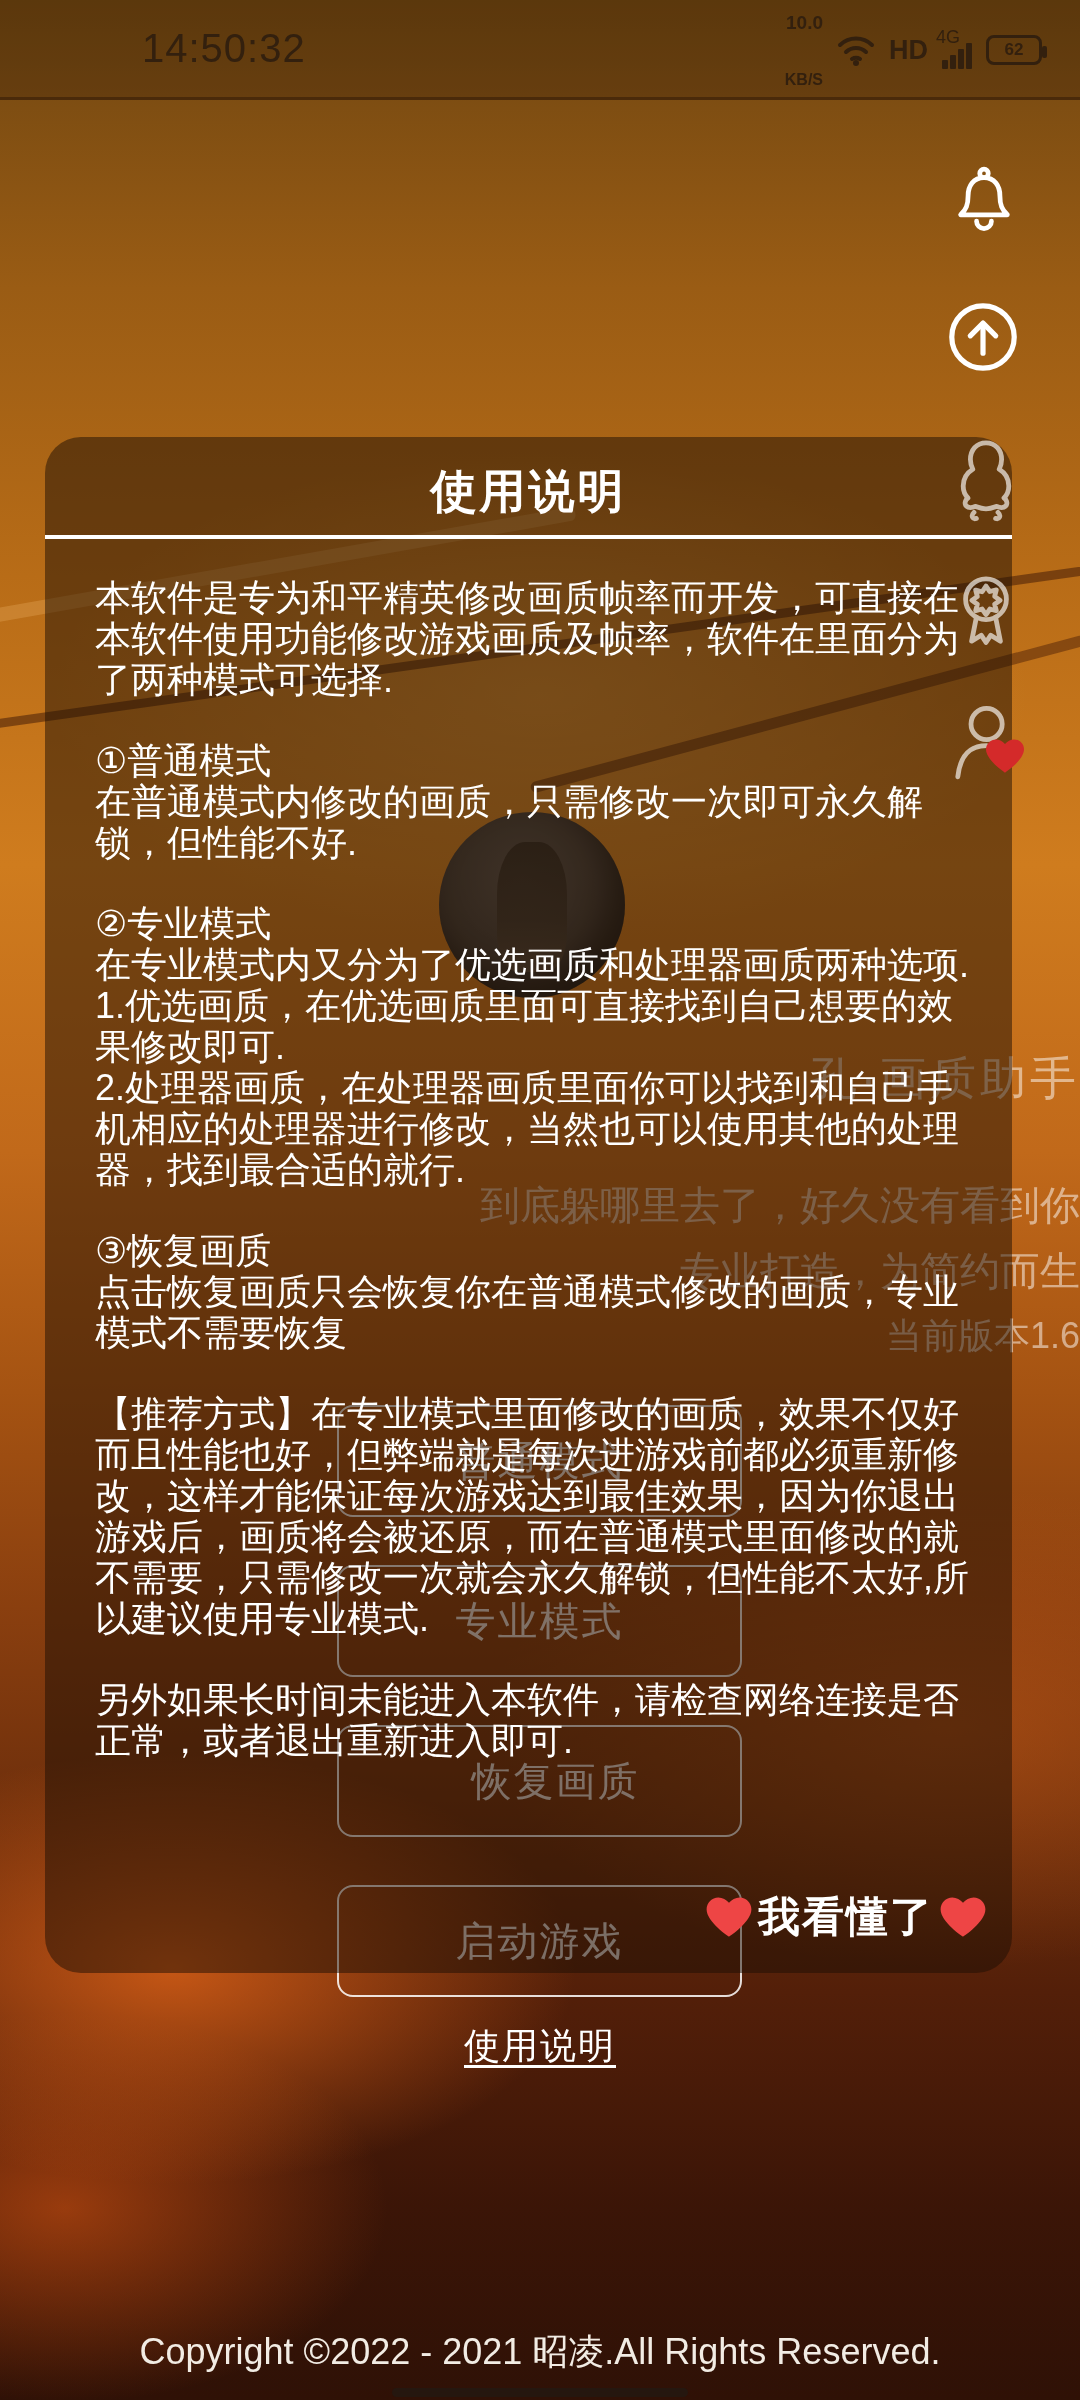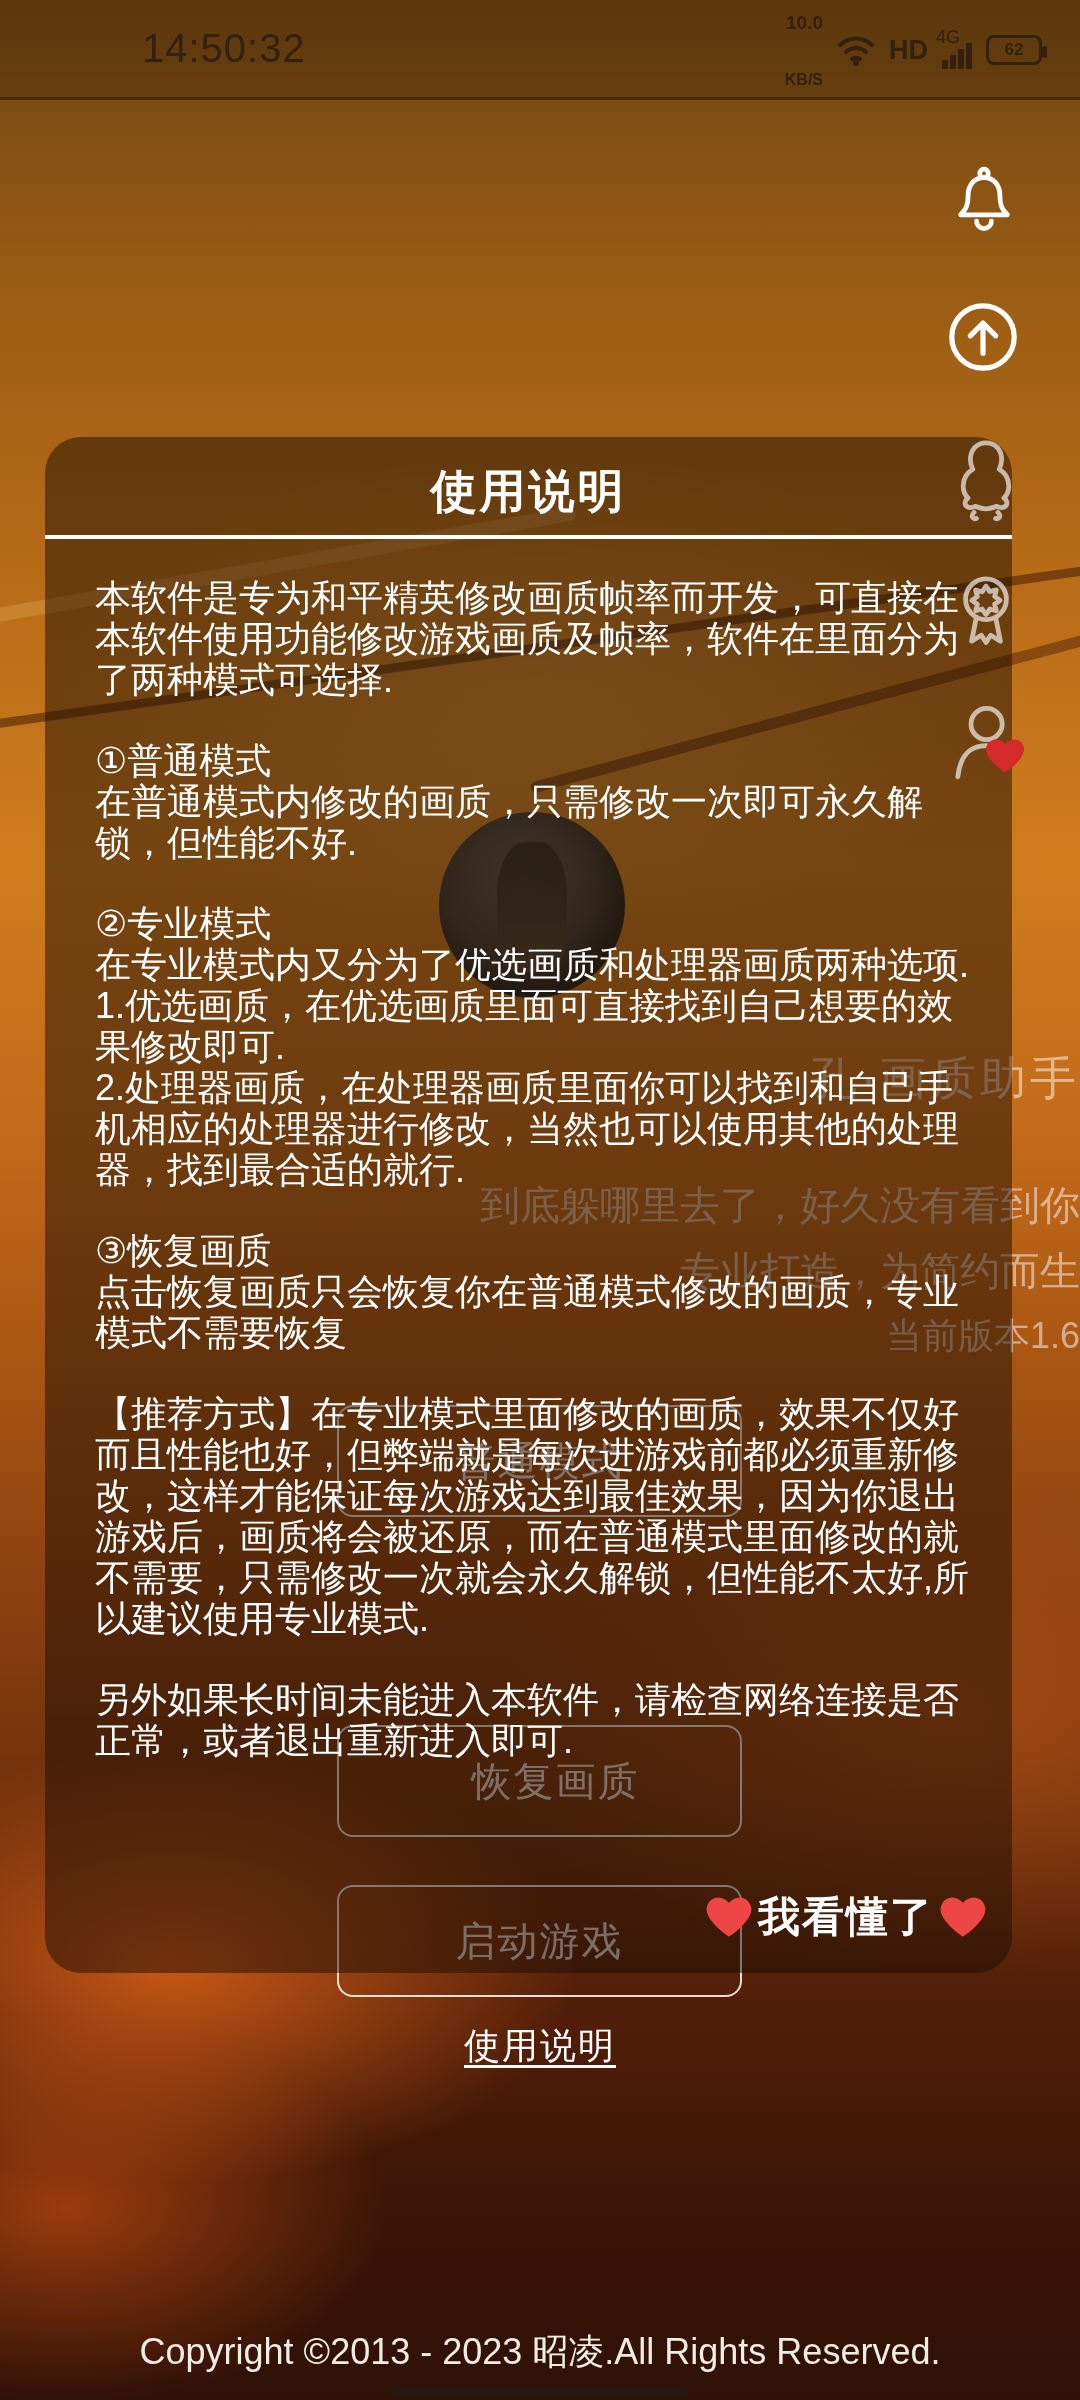--- a/index.html
+++ b/index.html
@@ -169,25 +169,26 @@
 
   <div class="avatar">
       <div class="fig"></div>
     </div>
   <div class="bg-text app-name">孔·画质助手</div>
   <div class="bg-text slogan1">到底躲哪里去了，好久没有看到你</div>
   <div class="bg-text slogan2">专业打造，为简约而生</div>
   <div class="bg-text version">当前版本1.6</div>
   <div class="main-buttons">
       <div class="bg-btn" style="top: 1405px;">普通模式</div>
+      <div class="bg-btn" style="top: 1565px;">专业模式</div>
       <div class="bg-btn" style="top: 1725px; padding-left: 32px;">恢复画质</div>
       <div class="bg-btn" style="top: 1885px;">启动游戏</div>
     </div>
   <div class="usage-link">使用说明</div>
-  <div class="copyright">Copyright ©2013 - 2023 昭凌.All Rights Reserved.</div>
+  <div class="copyright">Copyright ©2022 - 2021 昭凌.All Rights Reserved.</div>
 
   <div class="dialog">
     <div class="dialog-title">使用说明</div>
     <div class="divider"></div>
     <div class="dialog-body">
         <p>本软件是专为和平精英修改画质帧率而开发，可直接在本软件使用功能修改游戏画质及帧率，软件在里面分为了两种模式可选择.</p>
         <p>①普通模式
 在普通模式内修改的画质，只需修改一次即可永久解锁，但性能不好.</p>
         <p>②专业模式
 在专业模式内又分为了优选画质和处理器画质两种选项.

